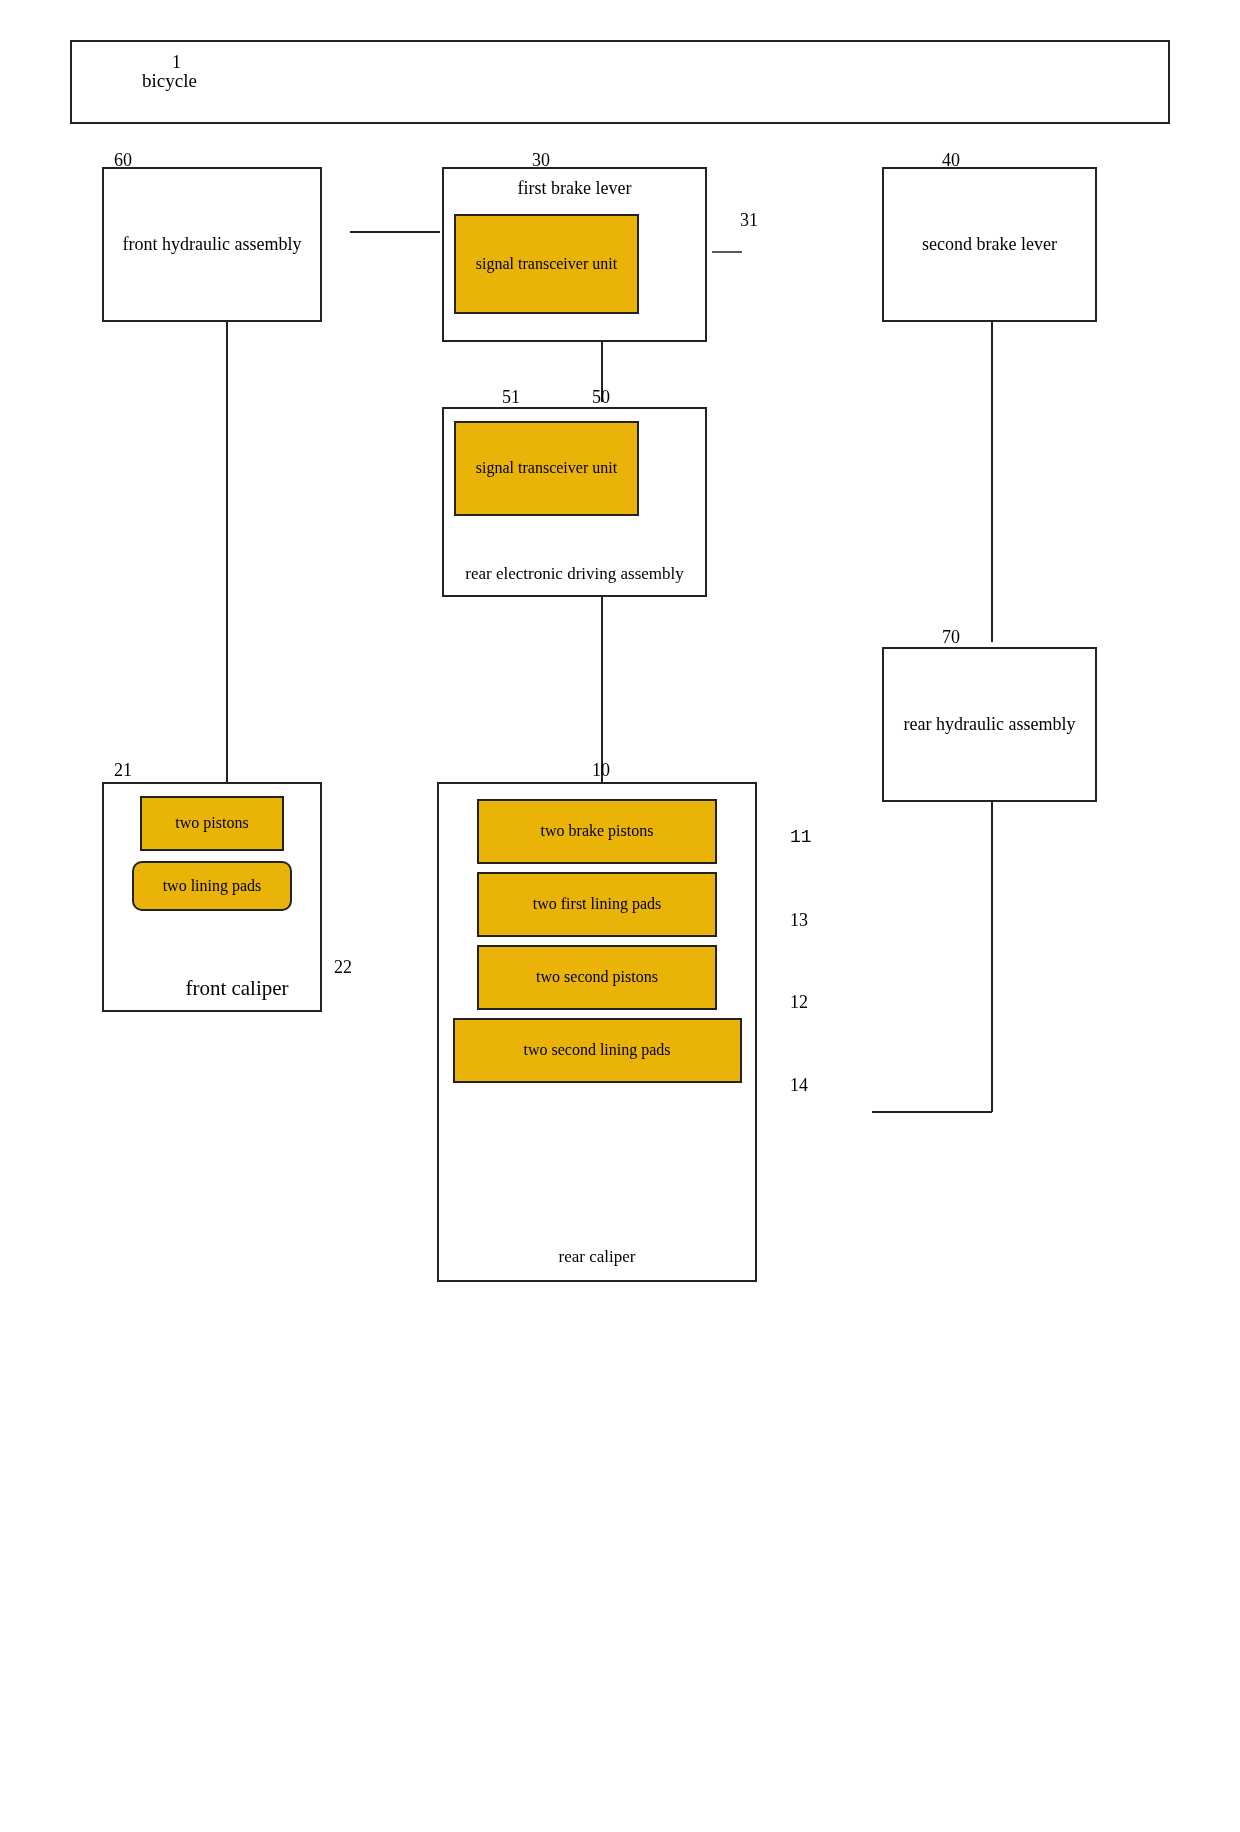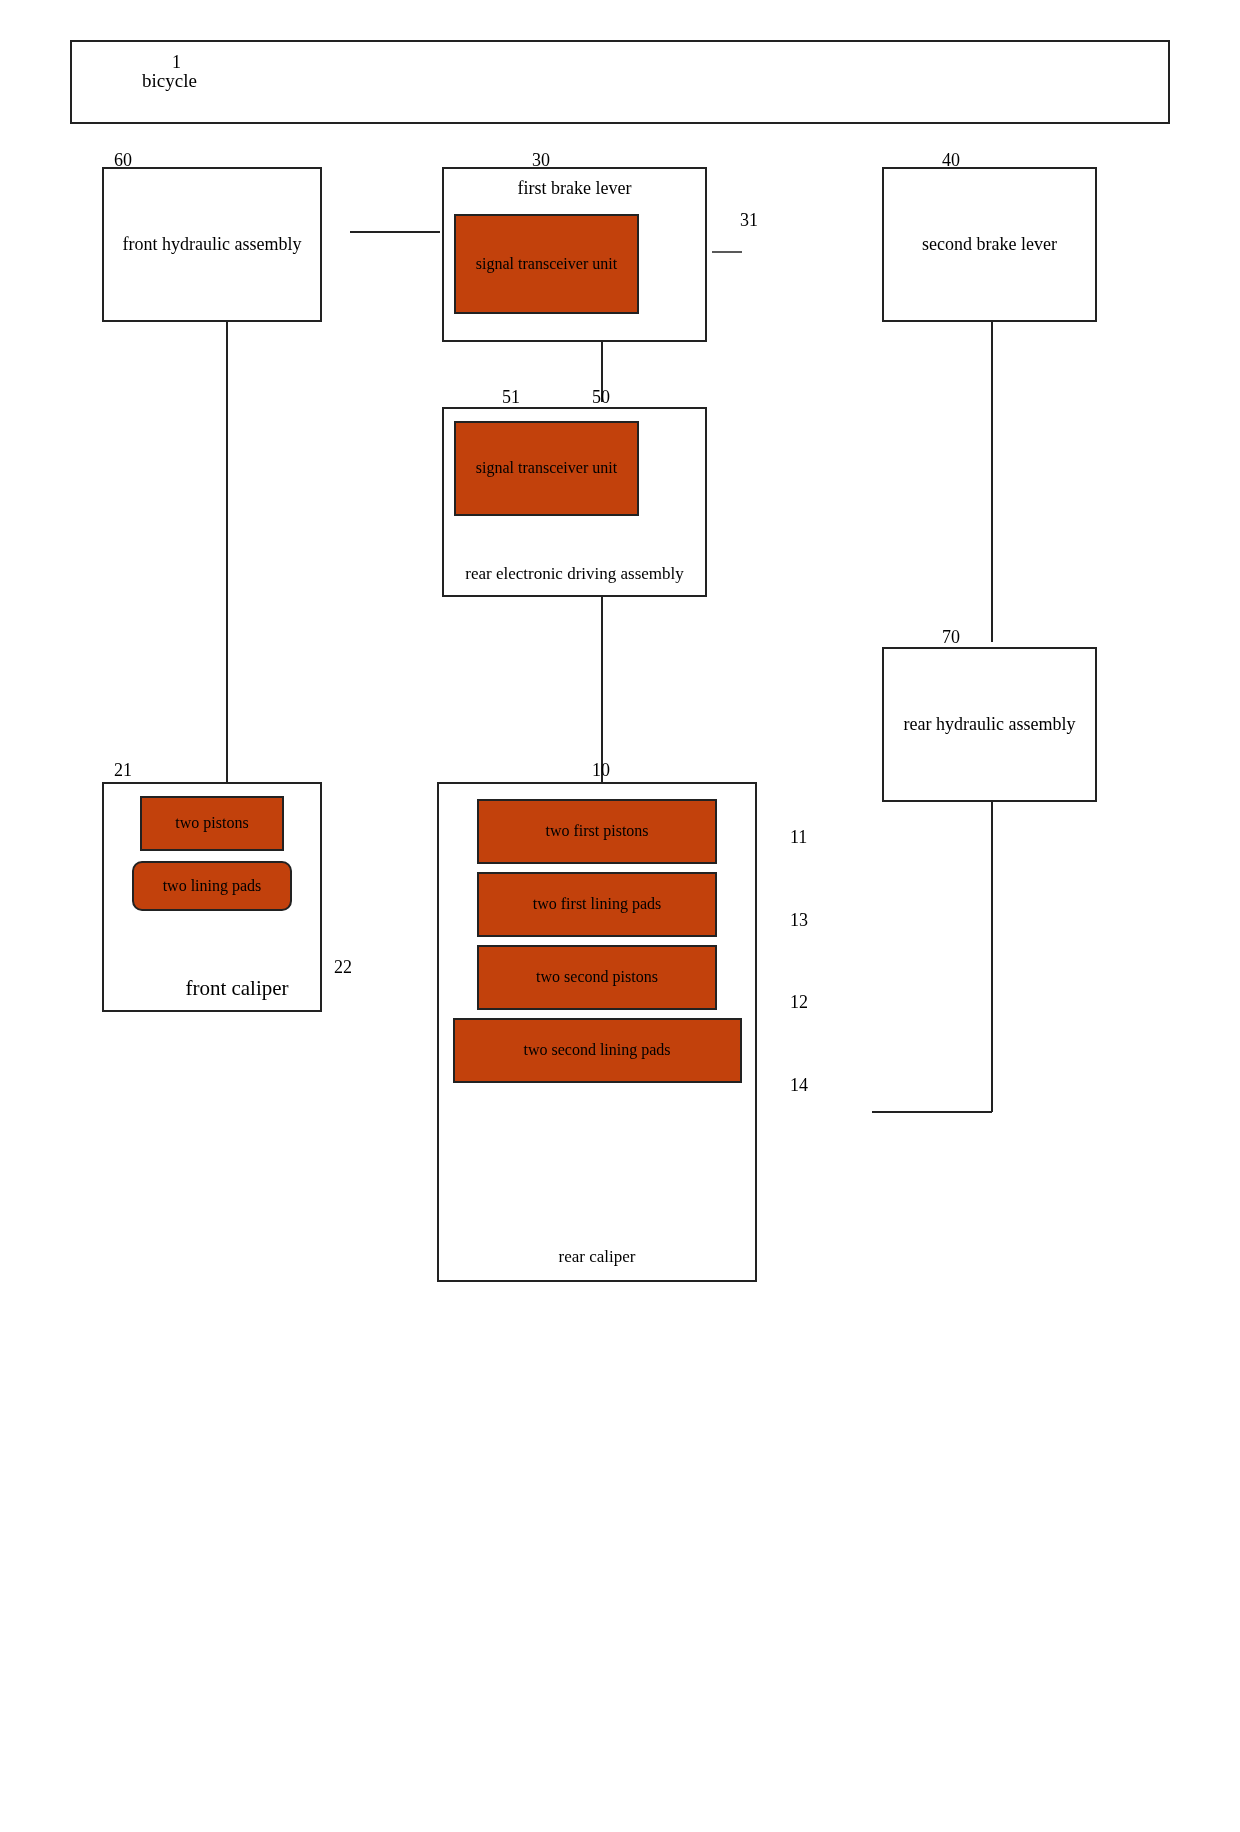--- a/index.html
+++ b/index.html
@@ -34,21 +34,21 @@
       align-items: center;
       justify-content: center;
       text-align: center;
       font-size: 18px;
       line-height: 1.3;
       position: absolute;
     }
 
     .inner-box {
       border: 2px solid #222;
-      background: #c2410c;
+      background: #eab308;
       display: flex;
       align-items: center;
       justify-content: center;
       text-align: center;
       font-size: 16px;
       line-height: 1.3;
       position: absolute;
     }
 
     
@@ -164,38 +164,38 @@
     <span style="position:absolute;bottom:8px;left:50%;transform:translateX(-50%);font-size:21px;white-space:nowrap;margin-left:25px;">front caliper</span>
   </div>
 
   <span class="ref-num" style="top:915px;left:262px;">22</span>
 
   <span class="ref-num" style="top:718px;left:520px;">10</span>
 
   <div class="box" style="width:320px;height:500px;top:740px;left:365px;flex-direction:column;justify-content:flex-start;padding-top:15px;">
 
     <div class="inner-box" style="width:240px;height:65px;position:relative;margin-bottom:8px;">
-      <span>two first pistons</span>
+      <span>two brake pistons</span>
     </div>
 
     <div class="inner-box" style="width:240px;height:65px;position:relative;margin-bottom:8px;">
       <span>two first lining pads</span>
     </div>
 
     <div class="inner-box" style="width:240px;height:65px;position:relative;margin-bottom:8px;">
       <span>two second pistons</span>
     </div>
 
     <div class="inner-box" style="width:289px;height:65px;position:relative;margin-bottom:8px;">
       <span>two second lining pads</span>
     </div>
     <span style="position:absolute;bottom:12px;left:50%;transform:translateX(-50%);font-size:17px;white-space:nowrap;">rear caliper</span>
   </div>
 
-  <span class="ref-num" style="top:785px;left:718px;">11</span>
+  <span class="ref-num" style="top:785px;left:718px;font-family:Liberation Mono, monospace;">11</span>
   <span class="ref-num" style="top:868px;left:718px;">13</span>
   <span class="ref-num" style="top:950px;left:718px;">12</span>
   <span class="ref-num" style="top:1033px;left:718px;">14</span>
 
   <svg style="position:absolute;top:0;left:0;width:100%;height:100%;pointer-events:none;">
     <line x1="700" y1="793" x2="718" y2="793" stroke="#222" stroke-width="1.5"></line>
     <line x1="700" y1="877" x2="718" y2="877" stroke="#222" stroke-width="1.5"></line>
     <line x1="700" y1="960" x2="718" y2="960" stroke="#222" stroke-width="1.5"></line>
     <line x1="700" y1="1043" x2="718" y2="1043" stroke="#222" stroke-width="1.5"></line>
 

